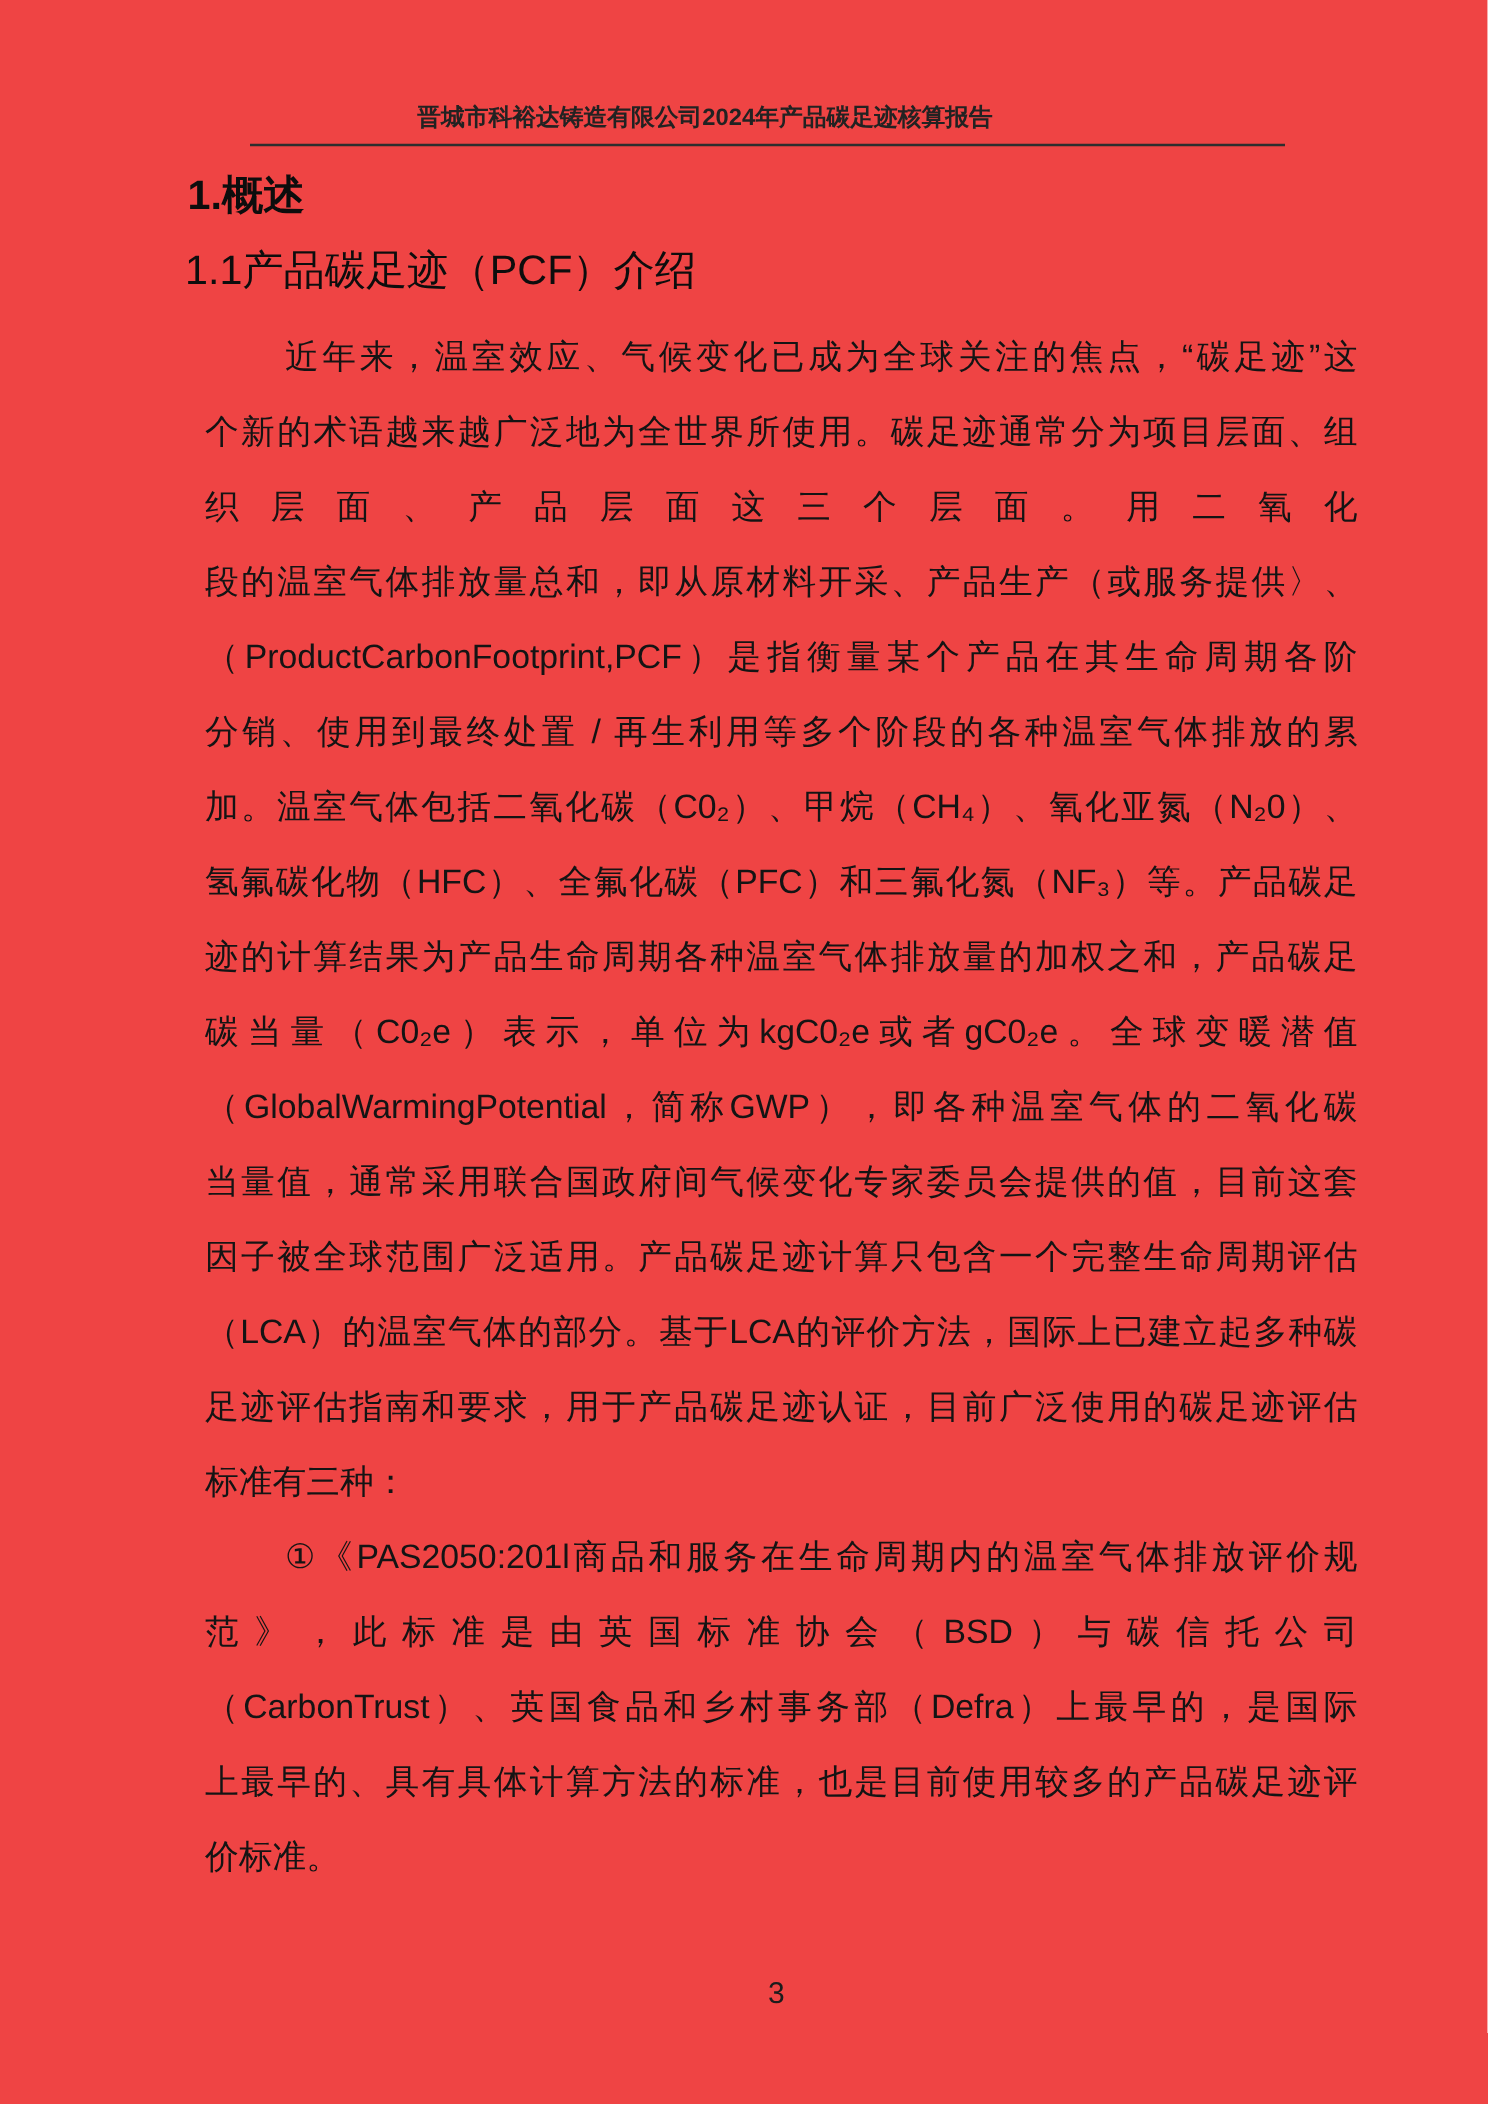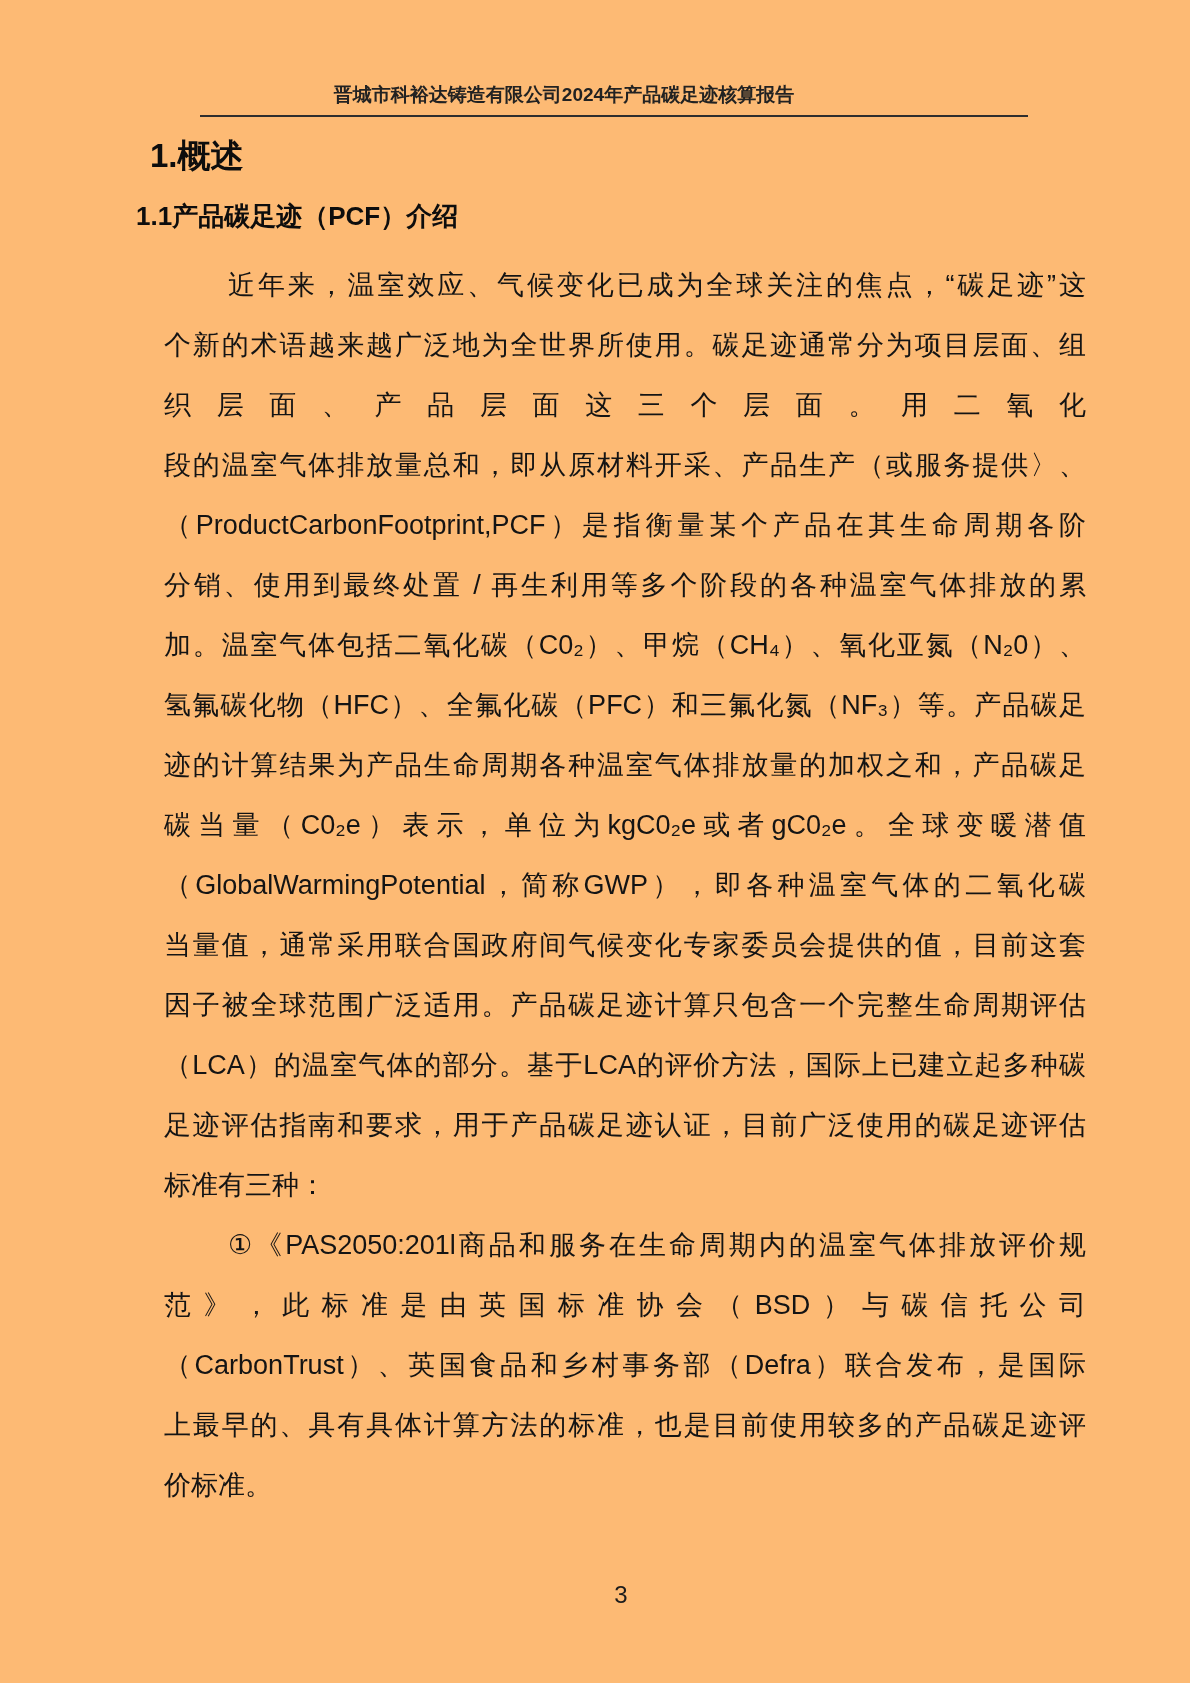--- a/index.html
+++ b/index.html
@@ -4,21 +4,21 @@
 <style>
   html, body {
     margin: 0;
     padding: 0;
     background: #ffffff;
   }
   .page {
     position: relative;
     width: 1190px;
     height: 1683px;
-    background: #fdba74;
+    background: #ef4444;
     font-family: "Liberation Sans", "DejaVu Sans", sans-serif;
     color: #161616;
     overflow: hidden;
   }
   .header-title {
     position: absolute;
     top: 83px;
     left: 0;
     right: 0;
     padding-right: 62px;
@@ -41,24 +41,24 @@
     top: 136px;
     left: 150px;
     font-size: 33px;
     line-height: 40px;
     font-weight: bold;
     color: #0d0d0d;
   }
   .h2 {
     position: absolute;
     top: 196px;
-    left: 136px;
-    font-size: 26px;
+    left: 148px;
+    font-size: 33px;
     line-height: 40px;
-    font-weight: bold;
+    font-weight: normal;
     color: #0d0d0d;
   }
   .bodytext {
     position: absolute;
     top: 255px;
     left: 164px;
     width: 922px;
   }
   .bline {
     height: 60px;
@@ -115,20 +115,20 @@
     <div class="bline">碳当量（C0₂e）表示，单位为kgC0₂e或者gC0₂e。全球变暖潜值</div>
     <div class="bline">（GlobalWarmingPotential，简称GWP），即各种温室气体的二氧化碳</div>
     <div class="bline">当量值，通常采用联合国政府间气候变化专家委员会提供的值，目前这套</div>
     <div class="bline">因子被全球范围广泛适用。产品碳足迹计算只包含一个完整生命周期评估</div>
     <div class="bline">（LCA）的温室气体的部分。基于LCA的评价方法，国际上已建立起多种碳</div>
     <div class="bline">足迹评估指南和要求，用于产品碳足迹认证，目前广泛使用的碳足迹评估</div>
     <div class="bline end">标准有三种：</div>
 
     <div class="bline indent">①《PAS2050:201l商品和服务在生命周期内的温室气体排放评价规</div>
     <div class="bline">范》，此标准是由英国标准协会（BSD）与碳信托公司</div>
-    <div class="bline">（CarbonTrust）、英国食品和乡村事务部（Defra）联合发布，是国际</div>
+    <div class="bline">（CarbonTrust）、英国食品和乡村事务部（Defra）上最早的，是国际</div>
     <div class="bline">上最早的、具有具体计算方法的标准，也是目前使用较多的产品碳足迹评</div>
     <div class="bline end">价标准。</div>
   </div>
 
   <div class="footer-pageno">3</div>
 
 </div>
 
 </body></html>

